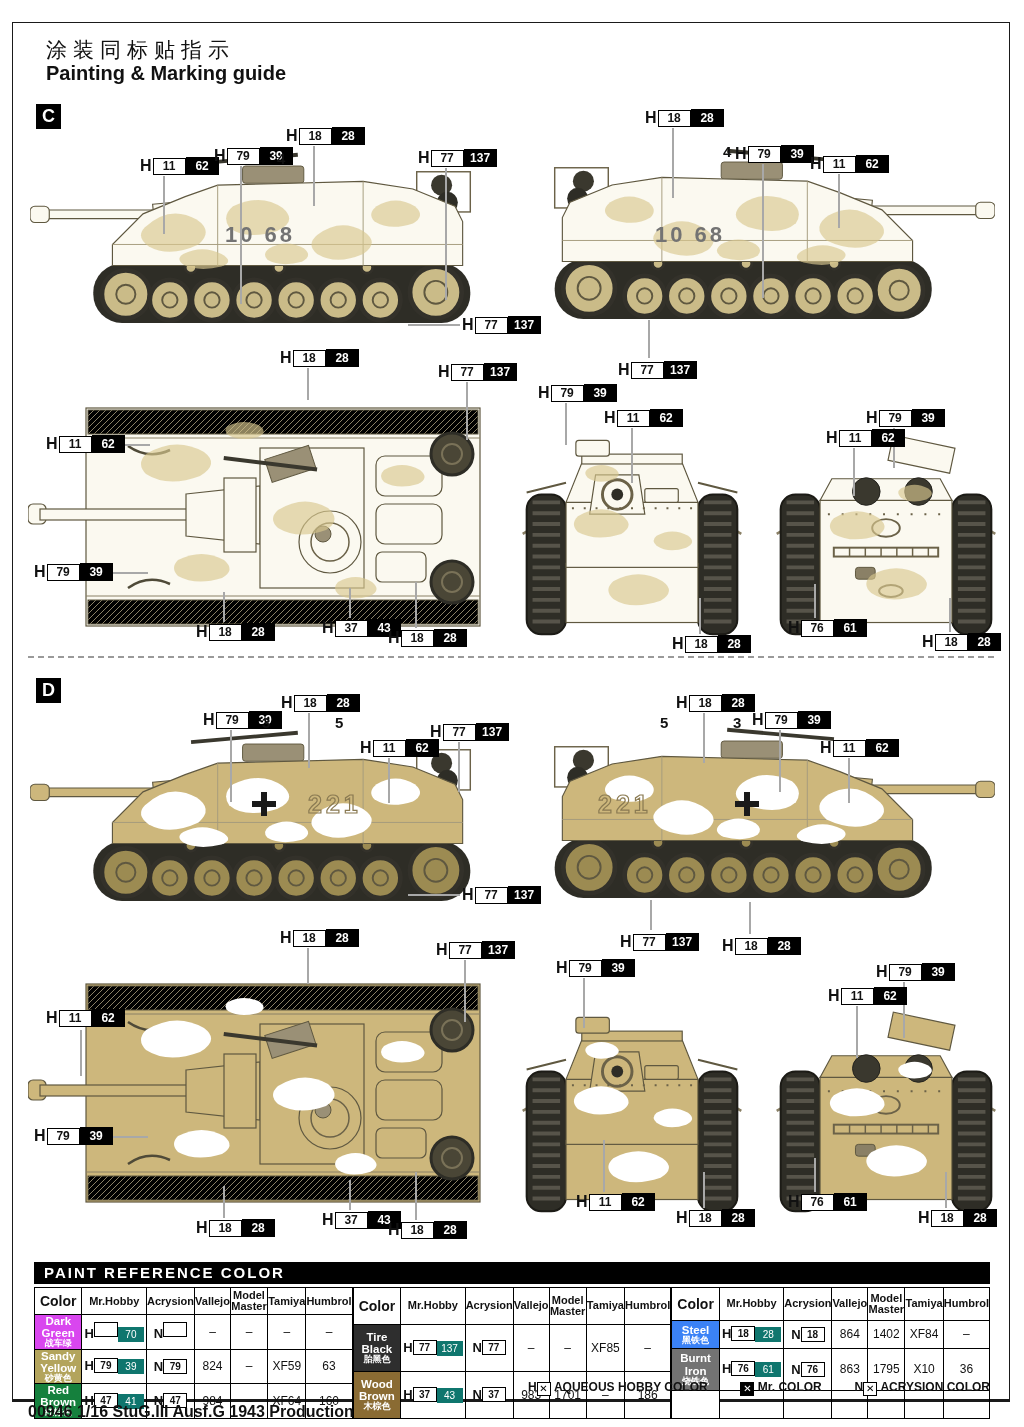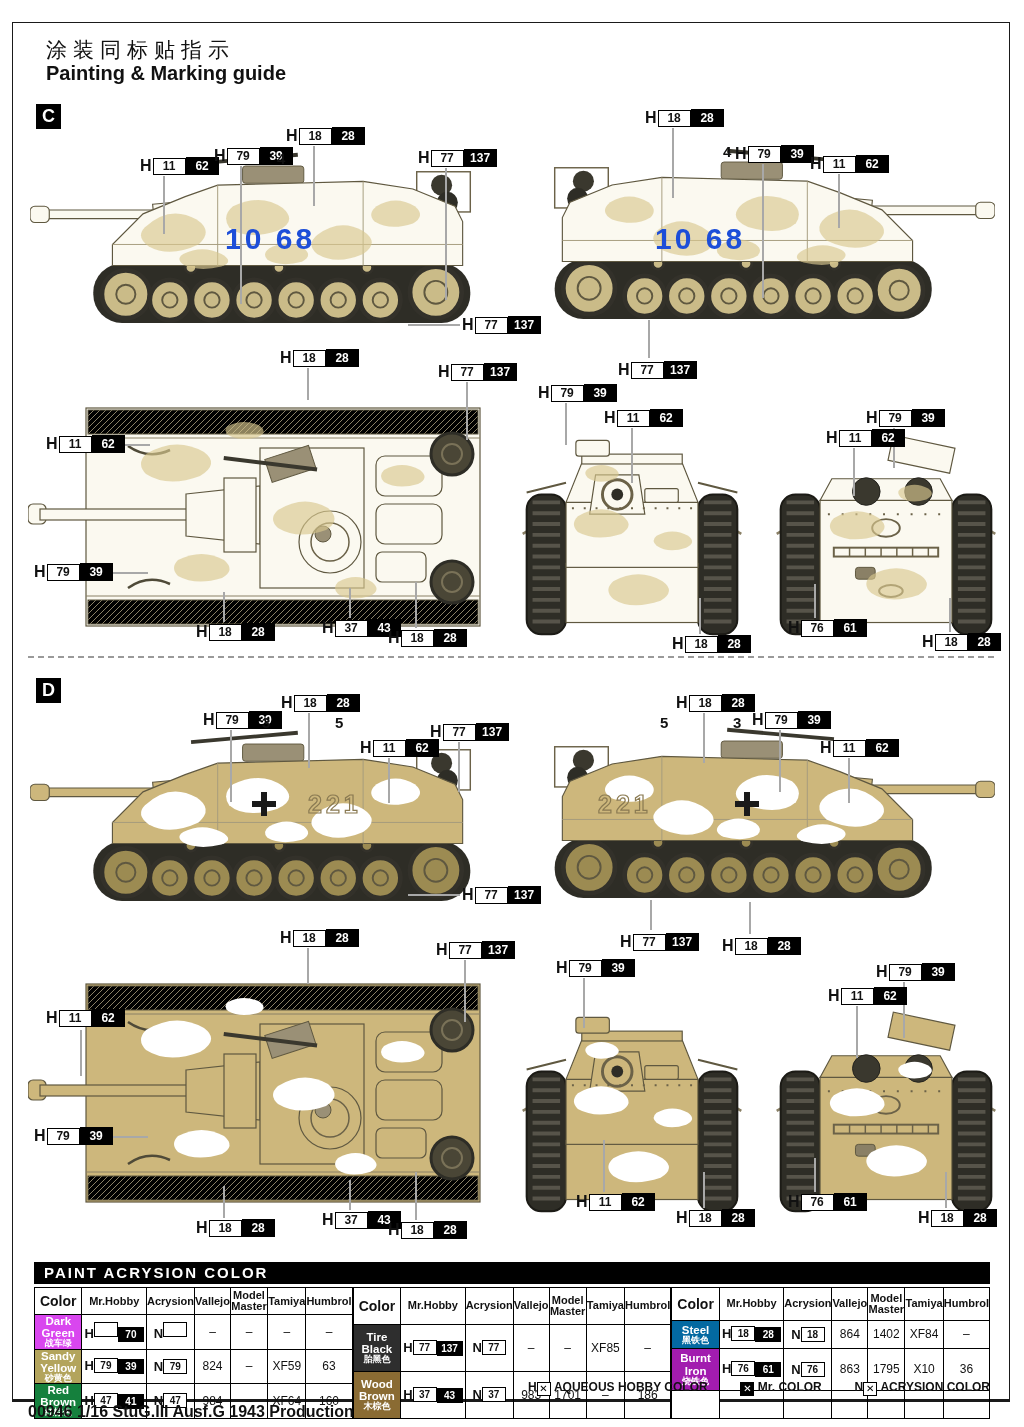--- a/index.html
+++ b/index.html
@@ -15,21 +15,21 @@
   
   .chip{position:absolute;display:flex;align-items:center;height:20px;white-space:nowrap;}
   .chip .hp{font-size:16px;font-weight:bold;margin-right:1px;}
   .chip .wb{display:inline-block;min-width:27px;height:15px;border:1.6px solid #000;background:#fff;
             text-align:center;font-size:12px;font-weight:bold;line-height:15px;padding:0 2px;box-sizing:content-box;}
   .chip .bb{display:inline-block;min-width:29px;height:18px;background:#000;color:#fff;text-align:center;
             font-size:12px;font-weight:bold;line-height:18px;padding:0 2px;}
   .decal{position:absolute;font-size:15px;font-weight:bold;}
   .ln{position:absolute;background:#a8a8a8;}
   .marking{position:absolute;font-weight:bold;letter-spacing:3px;}
-  .mk-c{font-size:30px;color:#1d4ed8;}
+  .mk-c{font-size:22px;color:#737373;}
   .mk-d{font-size:25px;color:transparent;-webkit-text-stroke:1.2px #8a7a52;letter-spacing:4px;}
   .cross{position:absolute;width:24px;height:24px;}
   .cross:before,.cross:after{content:"";position:absolute;background:#1a1a1a;}
   .cross:before{left:0;top:9px;width:24px;height:6px;}
   .cross:after{left:9px;top:0;width:6px;height:24px;}
   .tanksvg{position:absolute;}
   .scheme-c{--hull:#fbf9f0;--patch:#d9c78f;--patch-op:.65;--wheel:#cabb88;}
   .scheme-d{--hull:#cdb77c;--patch:#ffffff;--patch-op:1;--wheel:#9c8b52;}
   .hull{fill:var(--hull);stroke:#5f5840;stroke-width:1.2;}
   .patches path{fill:var(--patch);fill-opacity:var(--patch-op);stroke:none;}
@@ -42,22 +42,22 @@
   .pgroup th,.pgroup td{border:1.6px solid #000;text-align:center;vertical-align:middle;
         font-size:12px;padding:0;height:22px;overflow:hidden;}
   .pgroup th{font-size:11px;font-weight:bold;line-height:1.0;height:26px;}
   .pgroup th.c0{font-size:14px;}
   .pgroup .sw{font-weight:bold;font-size:11.5px;line-height:1.05;}
   .pgroup .sw .cn{font-size:9px;font-weight:bold;display:block;}
   .pgroup .hob{white-space:nowrap;}
   .pgroup .hob .hp{font-size:13px;font-weight:bold;}
   .pgroup .hob .wb{display:inline-block;min-width:20px;height:13px;border:1.4px solid #000;background:#fff;
         font-size:10px;font-weight:bold;line-height:13px;vertical-align:1px;padding:0 1px;}
-  .pgroup .hob .bb{display:inline-block;min-width:24px;height:15px;background:#000000;color:#fff;
-        font-size:10px;font-weight:bold;line-height:15px;vertical-align:0;padding:0 1px;}
+  .pgroup .hob .bb{display:inline-block;min-width:24px;height:15px;background:#0f766e;color:#fff;
+        font-size:10px;font-weight:normal;line-height:15px;vertical-align:0;padding:0 1px;}
   .legend{position:absolute;right:34px;top:1380px;font-size:12px;font-weight:bold;white-space:nowrap;}
   .legend .gap{display:inline-block;width:26px;}
   .symb{display:inline-block;width:12px;height:12px;border:1.4px solid #000;background:#fff;color:#000;
         font-size:10px;line-height:12px;text-align:center;vertical-align:-1px;font-weight:bold;}
   .symb.blk{background:#000;color:#fff;border-color:#000;}
   .footer{position:absolute;left:28px;top:1403px;font-size:16px;font-weight:bold;}
 </style>
 </head>
 <body>
 
@@ -536,21 +536,21 @@
       <span class="wb">76</span>
       <span class="bb">61</span>
     </div>
   <div class="chip" style="left:918px;top:1208px">
       <span class="hp">H</span>
       <span class="wb">18</span>
       <span class="bb">28</span>
     </div>
 
   <div class="ptwrap">
-    <div class="pthead">PAINT  ACRYSION COLOR</div>
+    <div class="pthead">PAINT  REFERENCE COLOR</div>
     <div class="ptrow">
       <table class="pgroup">
           <tbody>
             <tr>
               <th class="c0" style="width:72px">Color</th>
               <th class="c1" style="width:74px">Mr.Hobby</th>
               <th class="c2" style="width:44px">Acrysion</th>
               <th class="c3" style="width:32px">Vallejo</th>
               <th class="c4" style="width:38px">Model Master</th>
               <th class="c5" style="width:38px">Tamiya</th>
@@ -621,30 +621,30 @@
             <tr>
               <th class="c0" style="width:72px">Color</th>
               <th class="c1" style="width:74px">Mr.Hobby</th>
               <th class="c2" style="width:44px">Acrysion</th>
               <th class="c3" style="width:32px">Vallejo</th>
               <th class="c4" style="width:38px">Model Master</th>
               <th class="c5" style="width:38px">Tamiya</th>
               <th class="c6" style="width:32px">Humbrol</th>
             </tr>
             <tr>
-              <td class="sw" style="background:#0369a1;color:#ffffff">Steel<span class="cn">黑铁色</span></td>
+              <td class="sw" style="background:#3b82f6;color:#ffffff">Steel<span class="cn">黑铁色</span></td>
               <td class="hob"><span class="hp">H</span><span class="wb">18</span><span class="bb">28</span></td>
               <td class="hob"><span class="hp">N</span><span class="wb">18</span></td>
               <td>864</td>
               <td>1402</td>
               <td>XF84</td>
               <td>–</td>
             </tr>
             <tr>
-              <td class="sw" style="background:#a21caf;color:#ffffff">Burnt Iron<span class="cn">烧铁色</span></td>
+              <td class="sw" style="background:#737373;color:#ffffff">Burnt Iron<span class="cn">烧铁色</span></td>
               <td class="hob"><span class="hp">H</span><span class="wb">76</span><span class="bb">61</span></td>
               <td class="hob"><span class="hp">N</span><span class="wb">76</span></td>
               <td>863</td>
               <td>1795</td>
               <td>X10</td>
               <td>36</td>
             </tr>
             <tr>
               <td class="sw" style="background:#ffffff;color:#000000">
                 <span class="cn"></span>

